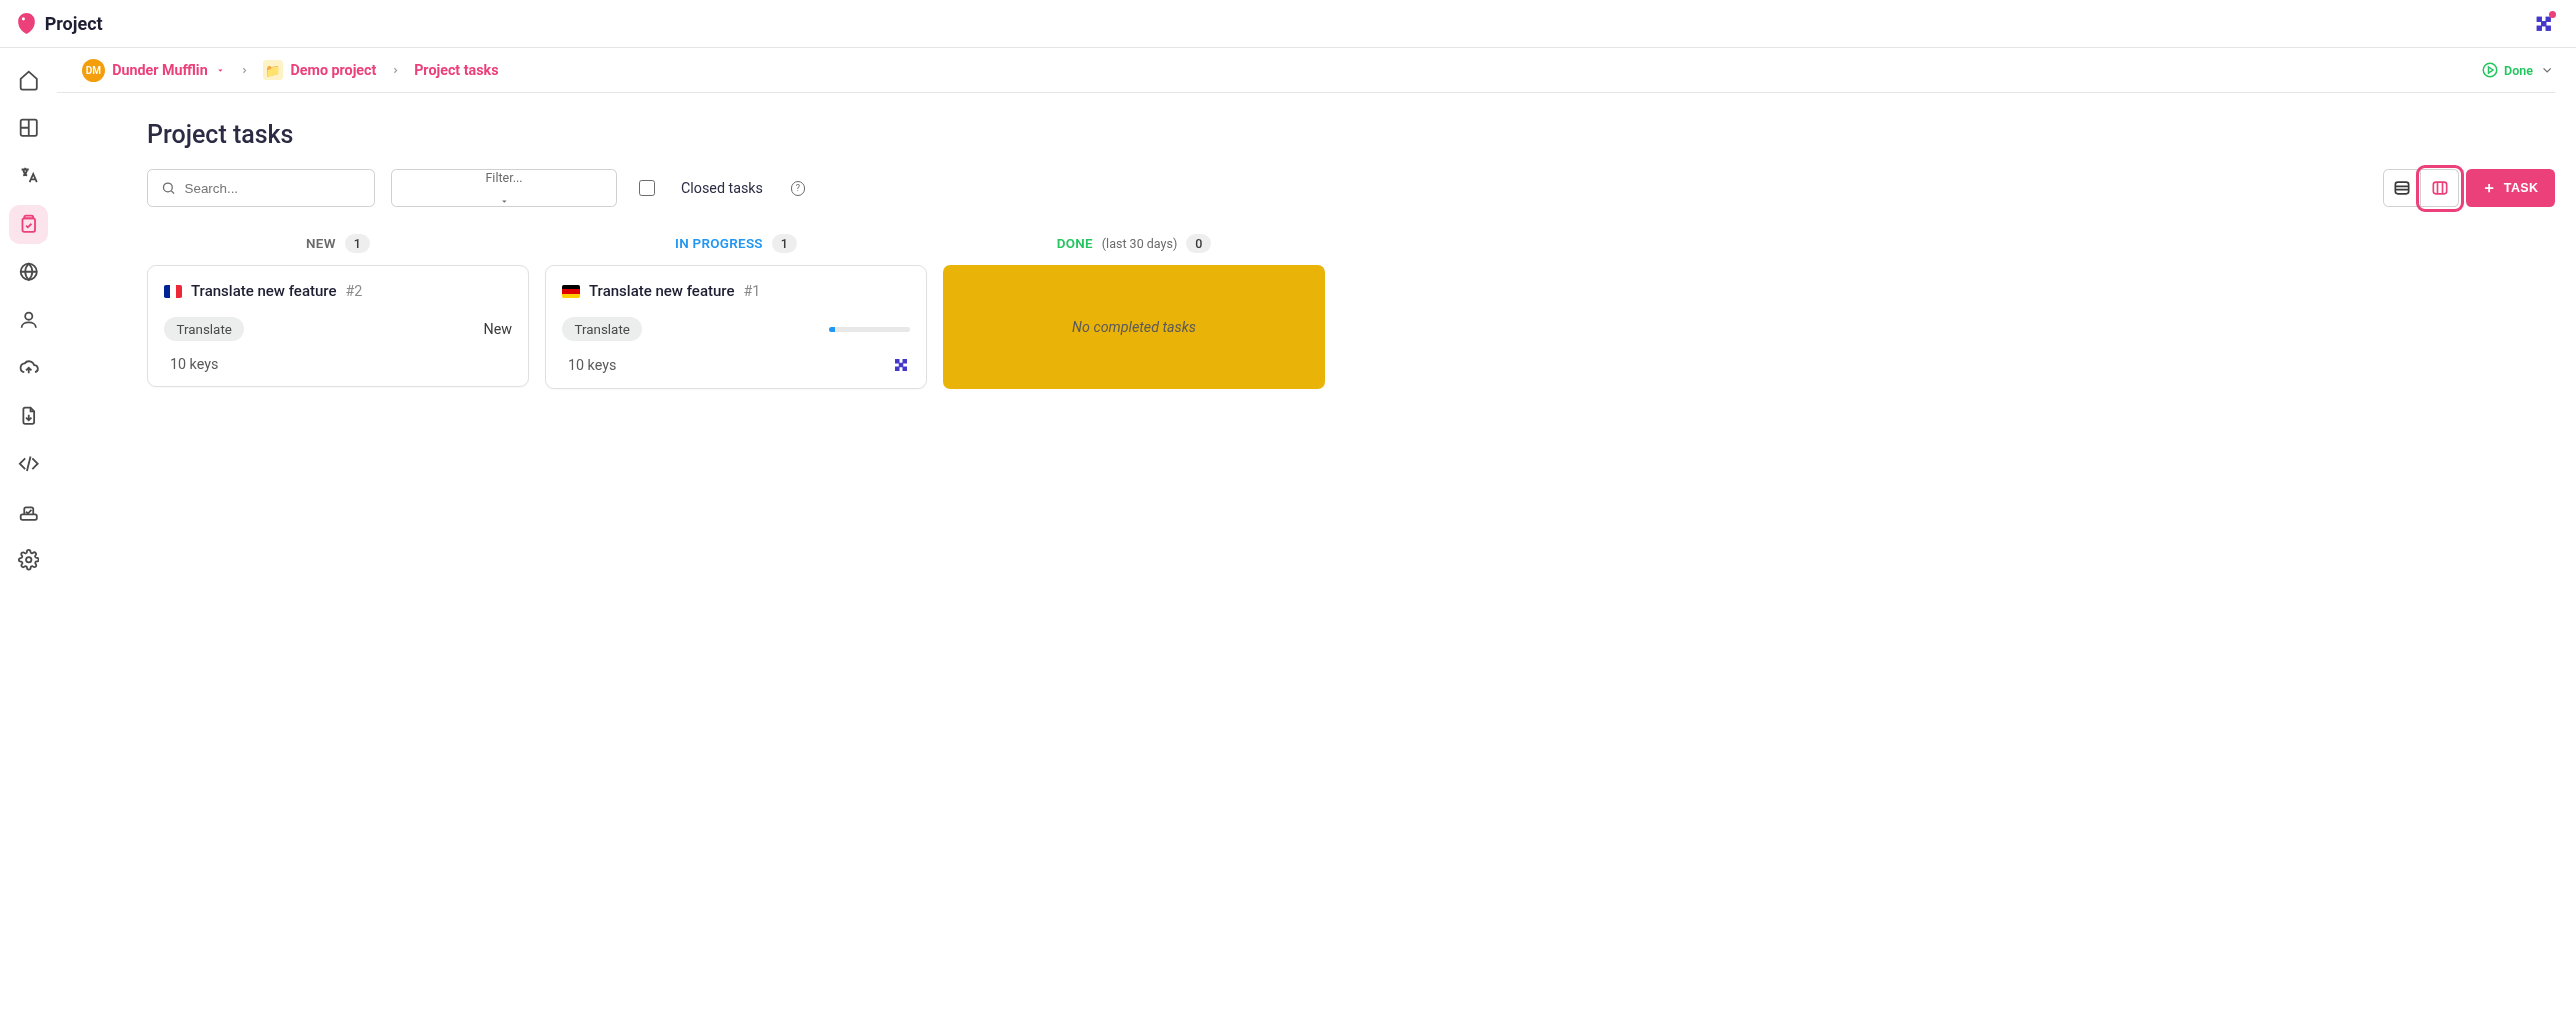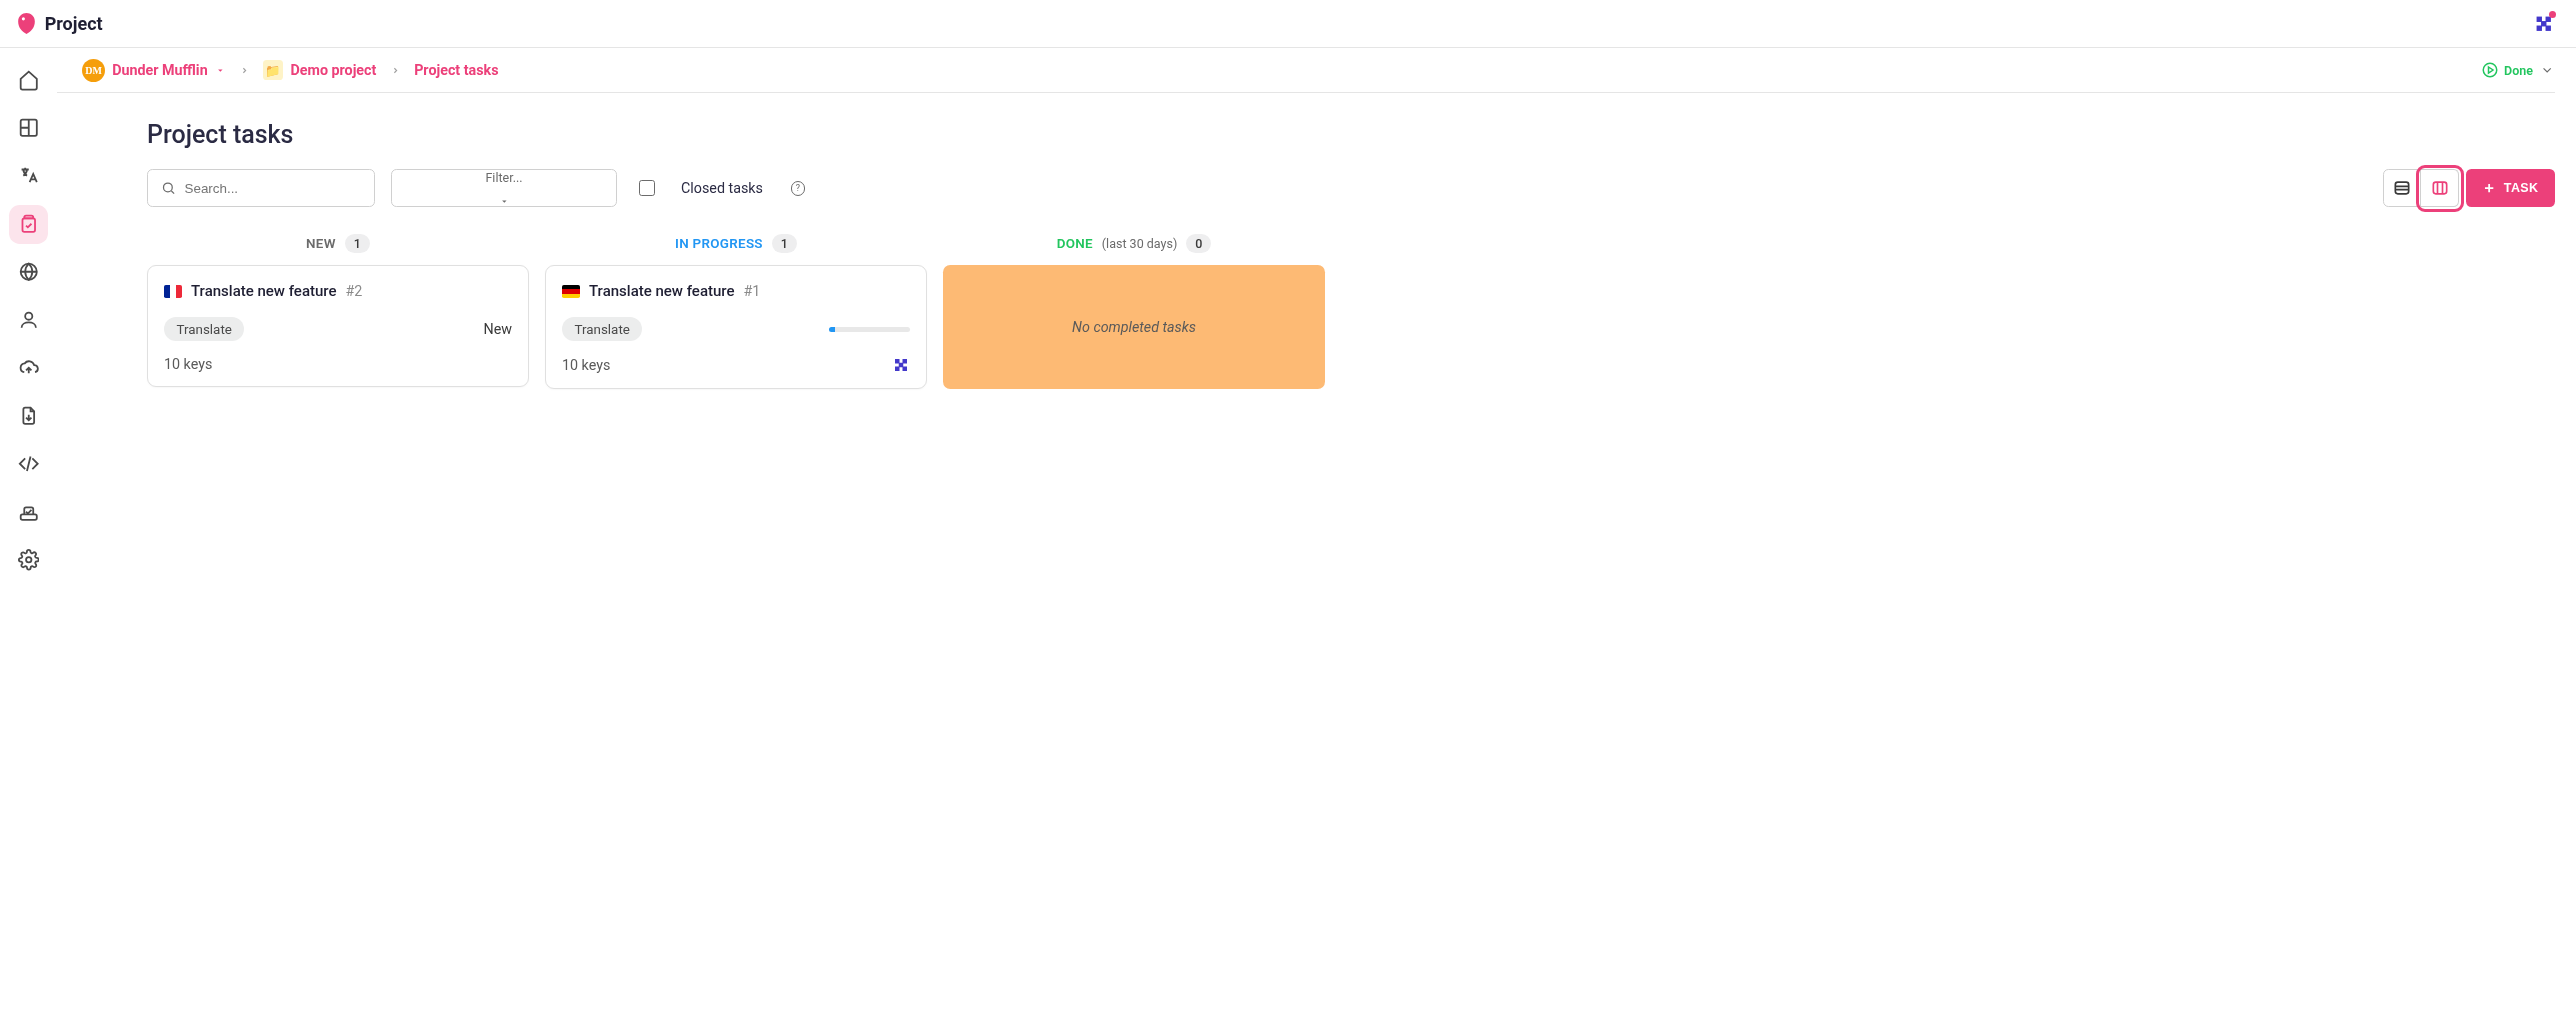--- a/index.html
+++ b/index.html
@@ -115,21 +115,20 @@
       width: 23px;
       height: 23px;
       border-radius: 50%;
       background: #f59e0b;
       color: #fff;
       font-size: 10px;
       font-weight: 600;
       display: flex;
       align-items: center;
       justify-content: center;
-      font-family: Liberation Serif, serif;
     }
     .bc-link {
       color: #ec407a;
       font-size: 14.3px;
       font-weight: 700;
     }
     .bc-sep {
       color: #9e9e9e;
       margin: 0 7.2px;
     }
@@ -384,32 +383,33 @@
     }
     .progress-fill {
       height: 100%;
       background: #2196f3;
       width: 8%;
     }
     .card-row3 {
       display: flex;
       align-items: center;
       justify-content: space-between;
+      margin-left: 6px;
     }
     .card-keys {
       color: #5a5a5a;
       font-size: 14.3px;
     }
     .assignee-icon {
       width: 18px;
       height: 18px;
     }
     
     .empty-col {
-      background: #fdba74;
+      background: #eab308;
       border-radius: 7.2px;
       padding: 54px 18px;
       text-align: center;
       color: #5a5a5a;
       font-style: italic;
       font-size: 14.3px;
     }
   </style>
 </head>
 <body>

